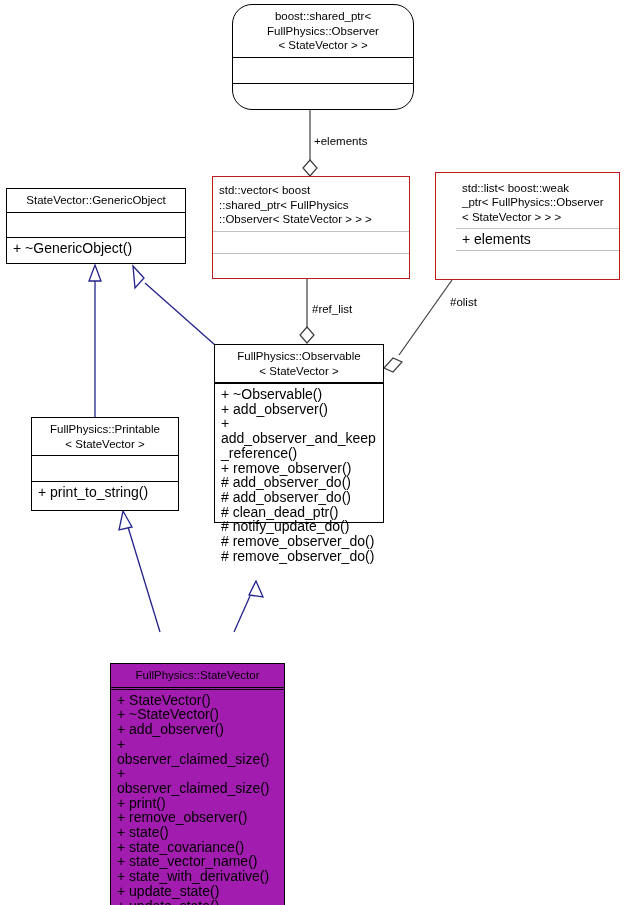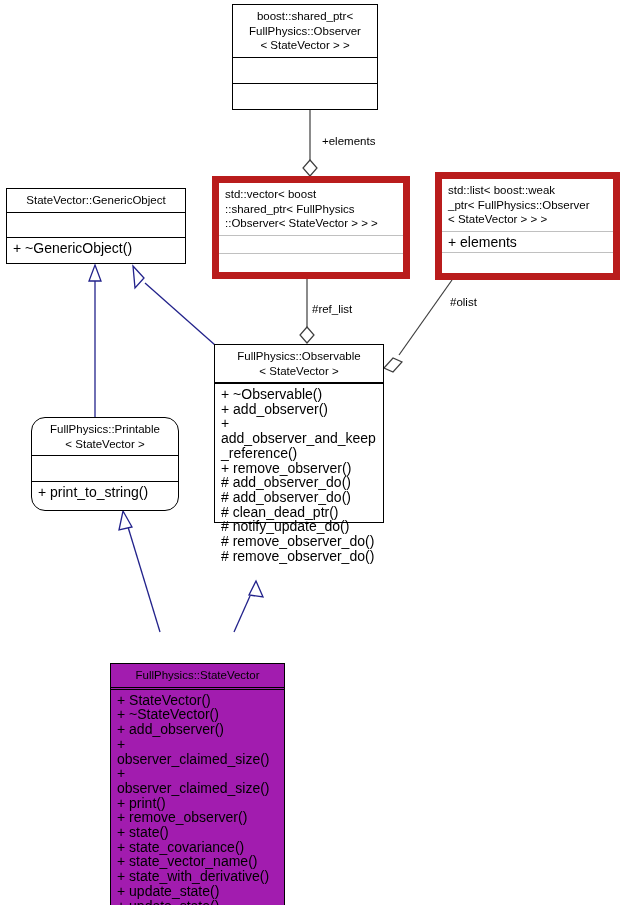--- a/index.html
+++ b/index.html
@@ -25,21 +25,22 @@
   .uml-box {
     position: absolute;
     box-sizing: border-box;
     background: #ffffff;
     border: 1px solid #000000;
     display: flex;
     flex-direction: column;
     z-index: 5;
   }
   .uml-box.light {
-    border: 7px solid #b91c1c;
+    border: 1px solid #b91c1c;
+    justify-content: center;
   }
   .uml-box.filled {
     background: #a21caf;
     margin-top: 31px;
   }
   .uml-title {
     text-align: center;
     font-size: 11.5px;
     line-height: 14.5px;
     color: #000000;
@@ -121,21 +122,21 @@
       <line x1="160" y1="632" x2="128" y2="527" stroke="#22228b" stroke-width="1.3"></line>
       <polygon points="123,511 132,527 119,530" fill="#ffffff" stroke="#22228b" stroke-width="1.3"></polygon>
     </g>
 
     <g>
       <line x1="234" y1="632" x2="250" y2="596" stroke="#22228b" stroke-width="1.3"></line>
       <polygon points="256,581 263,597 249,595" fill="#ffffff" stroke="#22228b" stroke-width="1.3"></polygon>
     </g>
   </svg>
 
-  <div class="uml-box" style="left:232px; top:4px; width:146px; height:106px;">
+  <div class="uml-box" style="left:232px; top:4px; width:182px; height:106px;border-radius:20px;">
     <div class="uml-title">boost::shared_ptr&lt;
 FullPhysics::Observer
 &lt; StateVector &gt; &gt;</div>
     <div class="uml-sep"></div>
     <div class="uml-attrs empty" style="height:26px;"></div>
     <div class="uml-sep"></div>
     <div class="uml-ops empty" style="height:25px;"></div>
   </div>
 
   <div class="uml-box" style="left:6px; top:188px; width:180px; height:76px;">
@@ -149,21 +150,21 @@
   <div class="uml-box light" style="left:212px; top:176px; width:198px; height:103px;">
     <div class="uml-title">std::vector&lt; boost
 ::shared_ptr&lt; FullPhysics
 ::Observer&lt; StateVector &gt; &gt; &gt;</div>
     <div class="uml-sep"></div>
     <div class="uml-attrs empty" style="height:21px;"></div>
     <div class="uml-sep"></div>
     <div class="uml-ops empty" style="height:22px;"></div>
   </div>
 
-  <div class="uml-box light" style="left:435px; top:172px; width:185px; height:108px;">
+  <div class="uml-box light" style="left:435px; top:172px; width:185px; height:108px;padding-left:20px;">
     <div class="uml-title">std::list&lt; boost::weak
 _ptr&lt; FullPhysics::Observer
 &lt; StateVector &gt; &gt; &gt;</div>
     <div class="uml-sep"></div>
     <div class="uml-attrs">+ elements</div>
     <div class="uml-sep"></div>
     <div class="uml-ops empty" style="height:24px;"></div>
   </div>
 
   <div class="uml-box" style="left:214px; top:344px; width:170px; height:179px;">
@@ -178,21 +179,21 @@
 _reference()
 + remove_observer()
 # add_observer_do()
 # add_observer_do()
 # clean_dead_ptr()
 # notify_update_do()
 # remove_observer_do()
 # remove_observer_do()</div>
   </div>
 
-  <div class="uml-box" style="left:31px; top:417px; width:148px; height:94px;border-radius:14px;">
+  <div class="uml-box" style="left:31px; top:417px; width:148px; height:94px;">
     <div class="uml-title">FullPhysics::Printable
 &lt; StateVector &gt;</div>
     <div class="uml-sep"></div>
     <div class="uml-attrs empty" style="height:25px;"></div>
     <div class="uml-sep"></div>
     <div class="uml-ops">+ print_to_string()</div>
   </div>
 
   <div class="uml-box filled" style="left:110px; top:632px; width:175px; height:269px;">
     <div class="uml-title">FullPhysics::StateVector</div>
@@ -208,19 +209,19 @@
 + remove_observer()
 + state()
 + state_covariance()
 + state_vector_name()
 + state_with_derivative()
 + update_state()
 + update_state()
 + used_flag()</div>
   </div>
 
-  <div class="edge-label" style="left:314px; top:135px;margin-left:8px;">+elements</div>
+  <div class="edge-label" style="left:314px; top:135px;">+elements</div>
 
   <div class="edge-label" style="left:312px; top:303px;">#ref_list</div>
 
   <div class="edge-label" style="left:450px; top:296px;">#olist</div>
 
 </div>
 
 </body></html>

